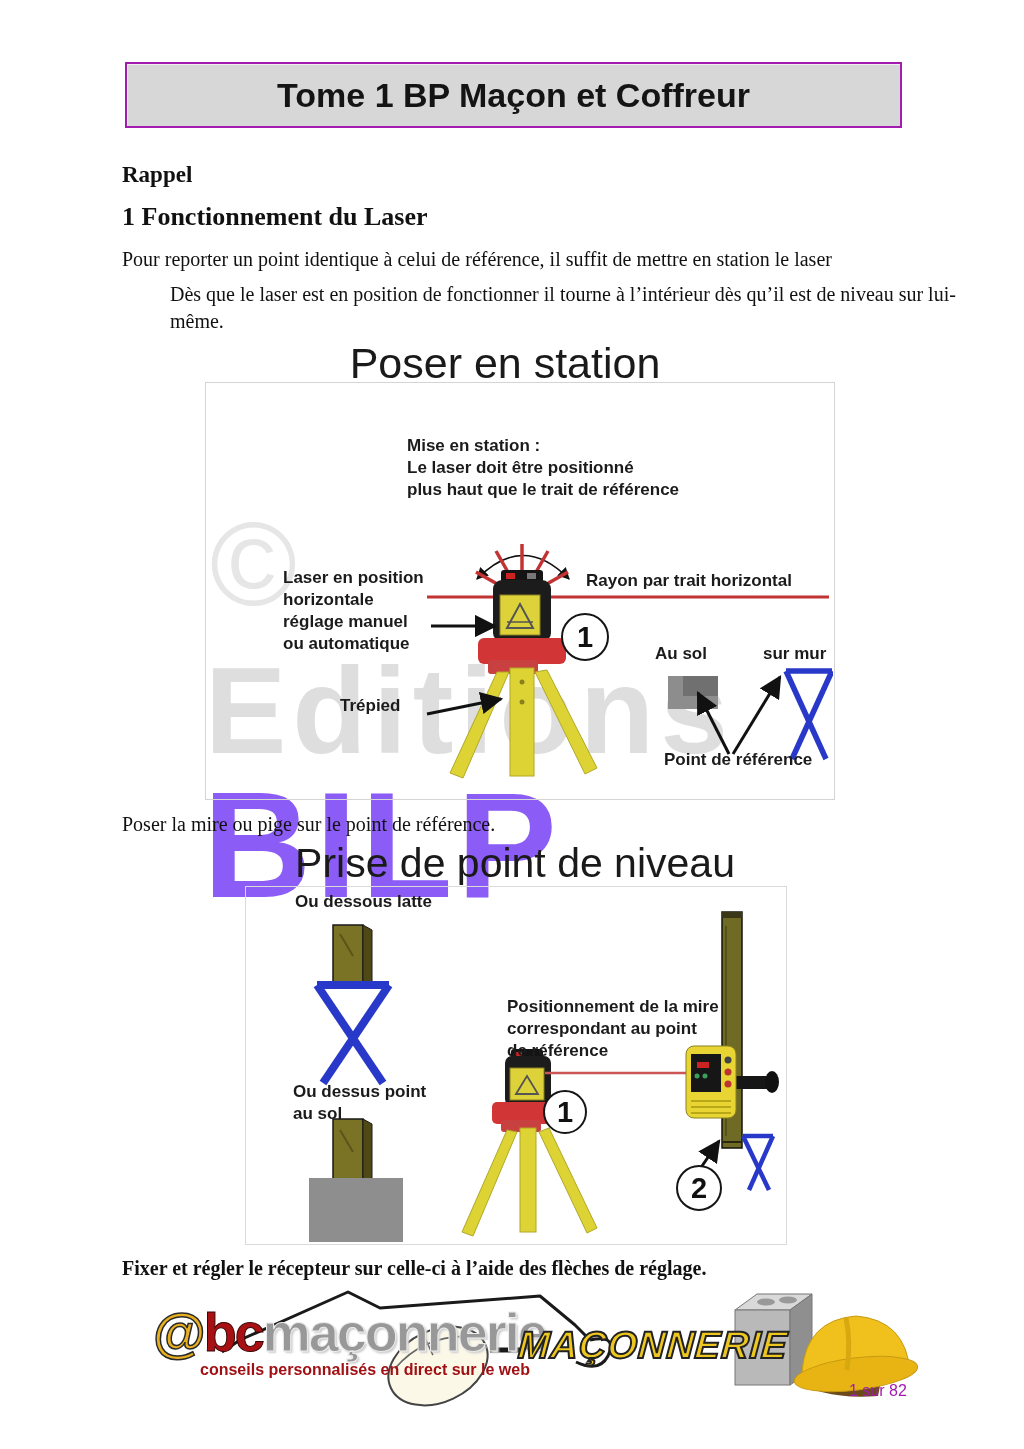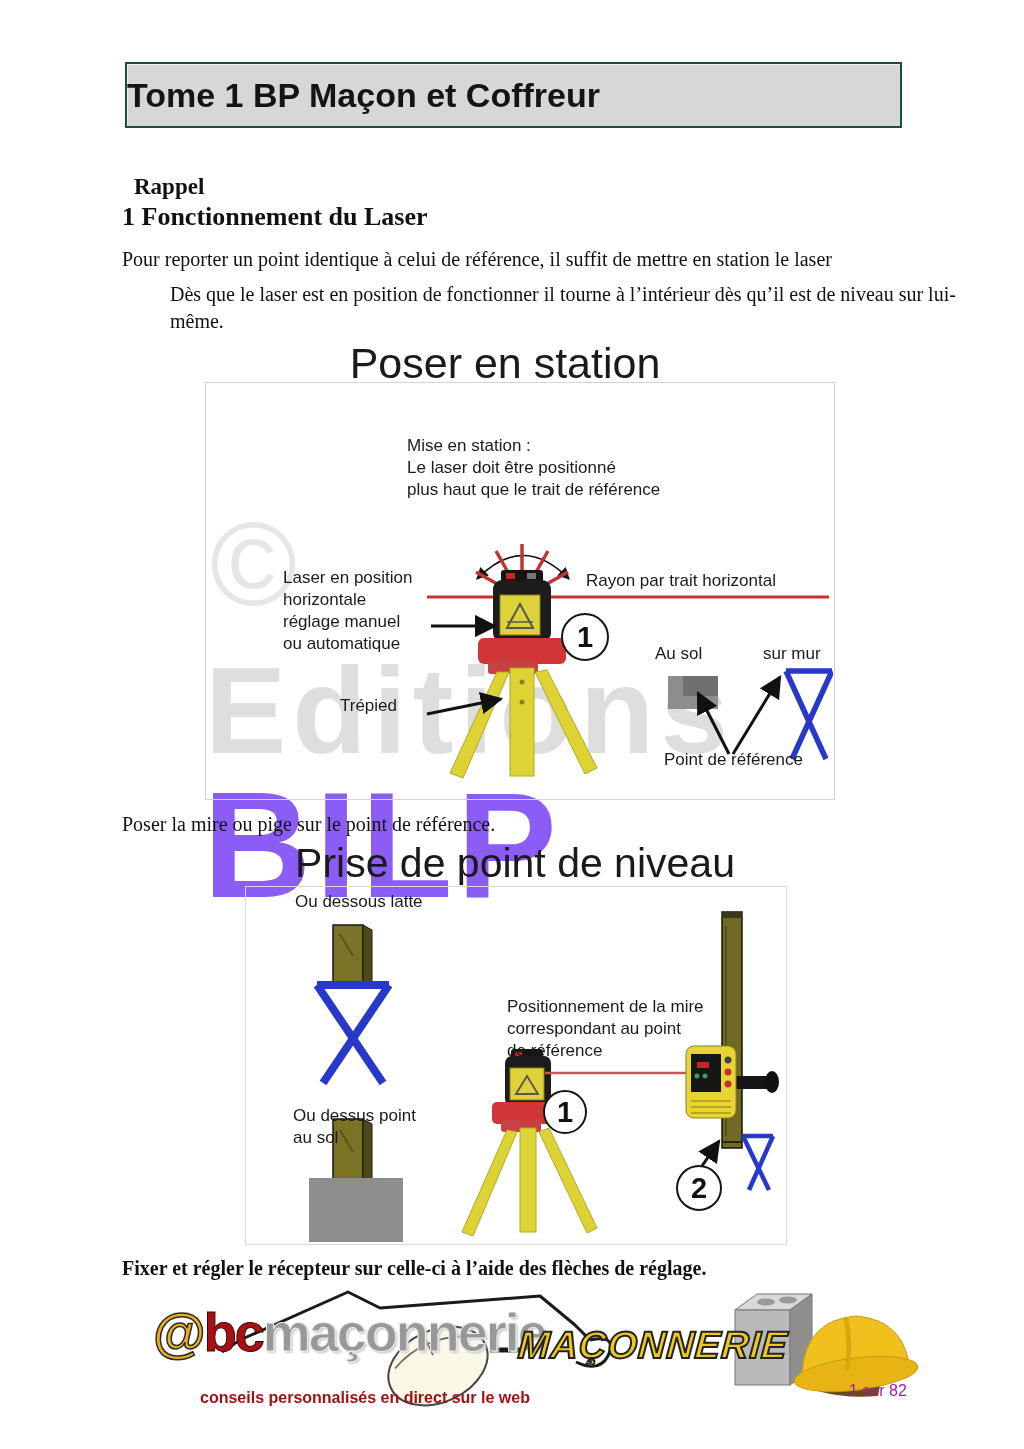--- a/index.html
+++ b/index.html
@@ -6,59 +6,59 @@
   .page{position:relative;width:1024px;height:1449px;background:#ffffff;overflow:hidden;
         font-family:"Liberation Serif",serif;color:#111;}
   
   .wm{position:absolute;z-index:1;color:#e2e2e2;font-family:"Liberation Sans",sans-serif;
       font-weight:bold;user-select:none;line-height:1;}
   .wm-c{left:210px;top:505px;font-size:118px;font-weight:normal;color:#e6e6e6;}
   .wm-editions{left:205px;top:650px;font-size:122px;letter-spacing:6px;color:#dedede;}
   .wm-bilp{left:203px;top:770px;font-size:150px;letter-spacing:4px;color:#8b5cf6;}
   
   .header-box{position:absolute;z-index:2;left:125px;top:62px;width:773px;height:62px;
-      background:#d7d7d7;border:2px solid #14532d;box-shadow:inset 1px 1px 0 #efefef;
-      display:flex;align-items:center;justify-content:flex-start;}
+      background:#d7d7d7;border:2px solid #a21caf;box-shadow:inset 1px 1px 0 #efefef;
+      display:flex;align-items:center;justify-content:center;}
   .header-box span{font-family:"Liberation Sans",sans-serif;font-weight:bold;font-size:34px;color:#141414;}
   
-  .h-rappel{position:absolute;z-index:2;left:122px;top:162px;font-size:23px;font-weight:bold;margin:12px;}
+  .h-rappel{position:absolute;z-index:2;left:122px;top:162px;font-size:23px;font-weight:bold;margin:0;}
   .h-section{position:absolute;z-index:2;left:122px;top:202px;font-size:26px;font-weight:bold;margin:0;}
   .para{position:absolute;z-index:2;margin:0;font-size:20px;line-height:27px;}
   .p1{left:122px;top:246px;width:790px;}
   .p2{left:122px;top:281px;width:810px;margin-left:48px;}
   .p3{left:122px;top:811px;width:700px;}
   .p4{left:122px;top:1255px;width:700px;font-weight:bold;}
   
   .fig-title{position:absolute;z-index:2;font-family:"Liberation Sans",sans-serif;color:#1a1a1a;
       font-size:43px;text-align:center;line-height:1;}
   .fig1-title{left:205px;top:342px;width:600px;}
   .fig2-title{left:245px;top:843px;width:540px;font-size:41px;}
   .fig-frame{position:absolute;z-index:2;background:transparent;}
   .fig1-frame{left:205px;top:382px;width:628px;height:416px;border:1px solid #d4d4d4;}
   .fig2-frame{left:245px;top:886px;width:540px;height:357px;border:1px solid #dadada;}
   .fig-svg{position:absolute;z-index:2;}
   .fig1-svg{left:205px;top:382px;}
   .fig2-svg{left:245px;top:886px;}
-  .lbl{position:absolute;z-index:3;font-family:"Liberation Sans",sans-serif;font-weight:normal;
+  .lbl{position:absolute;z-index:3;font-family:"Liberation Sans",sans-serif;font-weight:bold;
       font-size:17px;line-height:22px;color:#1b1b1b;white-space:pre-line;}
   .step{position:absolute;z-index:3;background:#fff;border:2.5px solid #151515;border-radius:50%;
       display:flex;align-items:center;justify-content:center;font-family:"Liberation Sans",sans-serif;
       font-weight:bold;font-size:29px;color:#111;}
   .step1a{left:561px;top:613px;width:44px;height:44px;}
   .step1b{left:543px;top:1090px;width:40px;height:40px;}
   .step2b{left:676px;top:1165px;width:42px;height:42px;}
   
   .footer-svg{position:absolute;z-index:2;left:0;top:1280px;}
   .logo-line{position:absolute;z-index:3;left:153px;top:1305px;font-family:"Liberation Sans",sans-serif;
       font-weight:bold;font-size:54px;letter-spacing:-2px;white-space:nowrap;line-height:1;}
   .logo-at{color:#e8b020;-webkit-text-stroke:1.5px #2a2a2a;}
   .logo-bc{color:#a81114;-webkit-text-stroke:1px #3a0606;}
   .logo-mac{color:#989898;-webkit-text-stroke:1px #ececec;text-shadow:2px 2px 2px #cfcfcf;}
   .tagline{position:absolute;z-index:3;left:200px;top:1361px;font-family:"Liberation Sans",sans-serif;
-      font-weight:bold;font-size:16px;color:#a01014;margin-top:28px;}
+      font-weight:bold;font-size:16px;color:#a01014;}
   .brand{position:absolute;z-index:3;left:518px;top:1324px;font-family:"Liberation Sans",sans-serif;
       font-weight:bold;font-style:italic;font-size:38px;letter-spacing:1px;color:#edc71f;
       -webkit-text-stroke:2px #222;transform:skewX(-4deg);}
   .page-num{position:absolute;z-index:3;left:849px;top:1382px;font-family:"Liberation Sans",sans-serif;
       font-size:16px;color:#a21caf;}
 </style>
 </head>
 <body>
 
 <div class="page">
@@ -220,21 +220,21 @@
     <g stroke="#2838c8" stroke-width="4.5" fill="none">
       <line x1="498" y1="250" x2="528" y2="250"></line>
       <line x1="498" y1="250" x2="524" y2="304"></line>
       <line x1="528" y1="250" x2="504" y2="304"></line>
     </g>
 
     <line x1="455" y1="283" x2="474" y2="255" stroke="#111" stroke-width="3" marker-end="url(#ah2)"></line>
   </svg>
 
   <div class="lbl" style="left:295px;top:891px;">Ou dessous latte</div>
-  <div class="lbl" style="left:293px;top:1081px;margin-top:24px;">Ou dessus point
+  <div class="lbl" style="left:293px;top:1081px;">Ou dessus point
 au sol</div>
   <div class="lbl" style="left:507px;top:996px;">Positionnement de la mire
 correspondant au point
 de référence</div>
   <div class="step step1b">1</div>
   <div class="step step2b">2</div>
 
   <p class="para p4">Fixer et régler le récepteur sur celle-ci à l’aide des flèches de réglage.</p>
 
   <svg class="footer-svg" width="1024" height="169" viewBox="0 0 1024 169">

